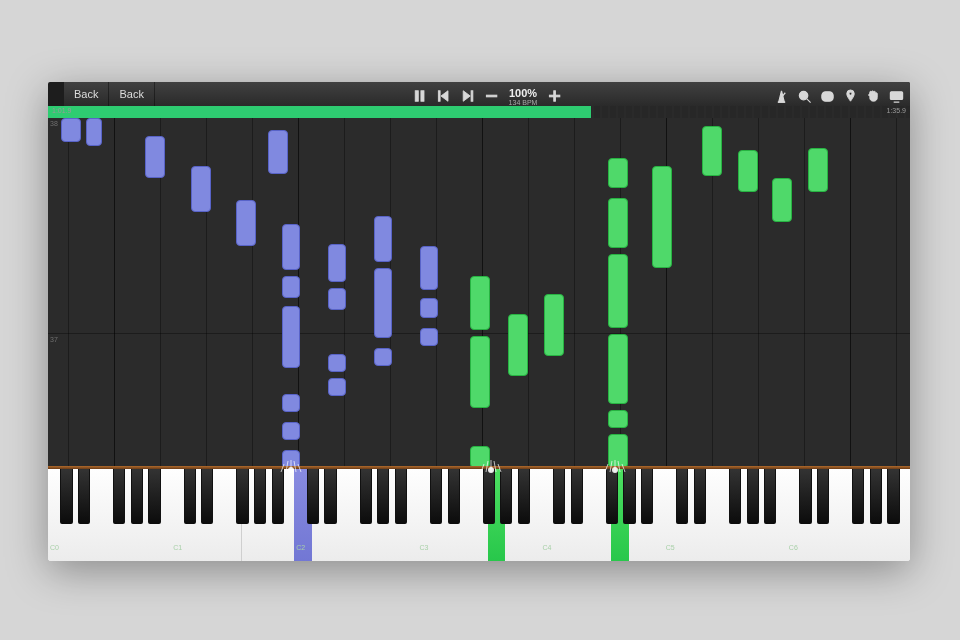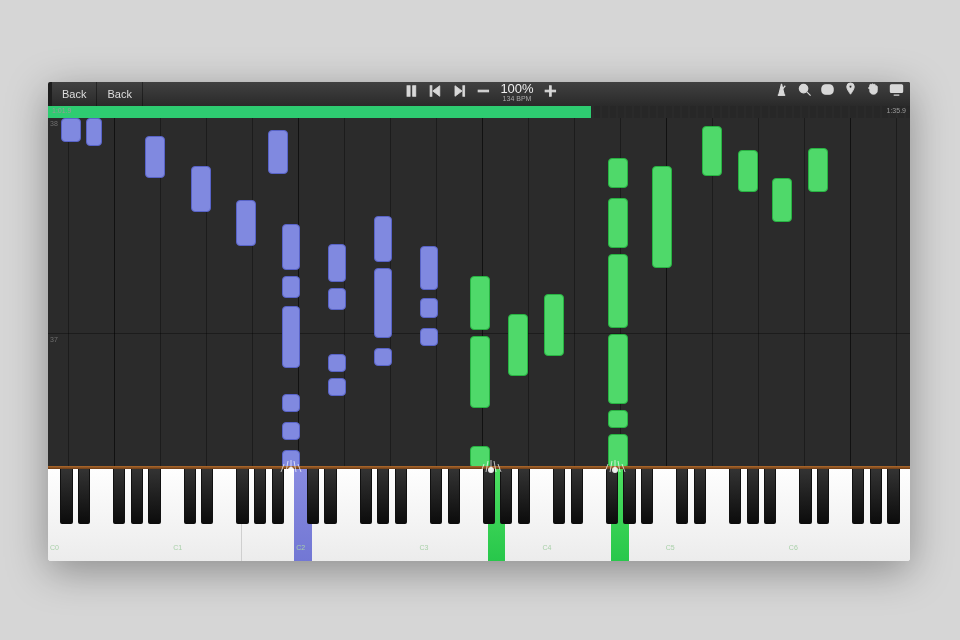--- a/index.html
+++ b/index.html
@@ -1,23 +1,23 @@
 <!DOCTYPE html>
 <html><head>
 <meta charset="utf-8">
 <style>
   html,body{margin:0;padding:0;background:#d6d6d6;font-family:-apple-system,BlinkMacSystemFont,"Segoe UI",Arial,sans-serif;width:960px;height:640px;overflow:hidden}
   .frame{position:absolute;left:48px;top:82px;width:862px;height:479px;background:#1d1d1d;box-shadow:0 10px 40px rgba(0,0,0,.35);border-radius:2px;overflow:hidden}
   
-  .toolbar{position:absolute;left:4px;top:0;right:0;height:24px;background:linear-gradient(#414141,#2a2a2a);border-bottom:1px solid #111;display:flex;align-items:flex-start;color:#ddd;font-size:11px}
+  .toolbar{position:absolute;left:16px;top:0;right:0;height:24px;background:linear-gradient(#414141,#2a2a2a);border-bottom:1px solid #111;display:flex;align-items:flex-end;color:#ddd;font-size:11px}
   .tbtn{padding:0 10px;height:24px;display:flex;align-items:center;border-right:1px solid rgba(0,0,0,.4);cursor:pointer}
   .tcenter{position:absolute;left:50%;transform:translateX(-50%);display:flex;align-items:center;gap:10px}
   .ticon{width:14px;height:14px;display:inline-block;fill:#d8d8d8;stroke:#d8d8d8}
   .speed{display:flex;flex-direction:column;align-items:center;line-height:1;color:#eee}
-  .speed .top{font-size:13px;font-weight:400}
+  .speed .top{font-size:11px;font-weight:700}
   .speed .bot{font-size:7px;color:#a8a8a8}
   .tright{position:absolute;right:6px;display:flex;gap:8px;align-items:center}
   .tright .ticon{width:15px;height:15px}
   
   .progress{position:absolute;left:0;right:0;top:24px;height:12px;background:repeating-linear-gradient(90deg,#2a2a2a 0 2px,#272727 2px 8px);}
   .progress .fill{position:absolute;left:0;top:0;height:100%;background:#2ecc71}
   .ptime{position:absolute;top:25px;font-size:7px;color:#9a9a9a}
   
   .notefall{position:absolute;left:0;right:0;top:36px;height:348px;background:#2b2b2b;overflow:hidden}
   .meas{position:absolute;top:0;bottom:0;width:1px;background:rgba(0,0,0,.35)}

